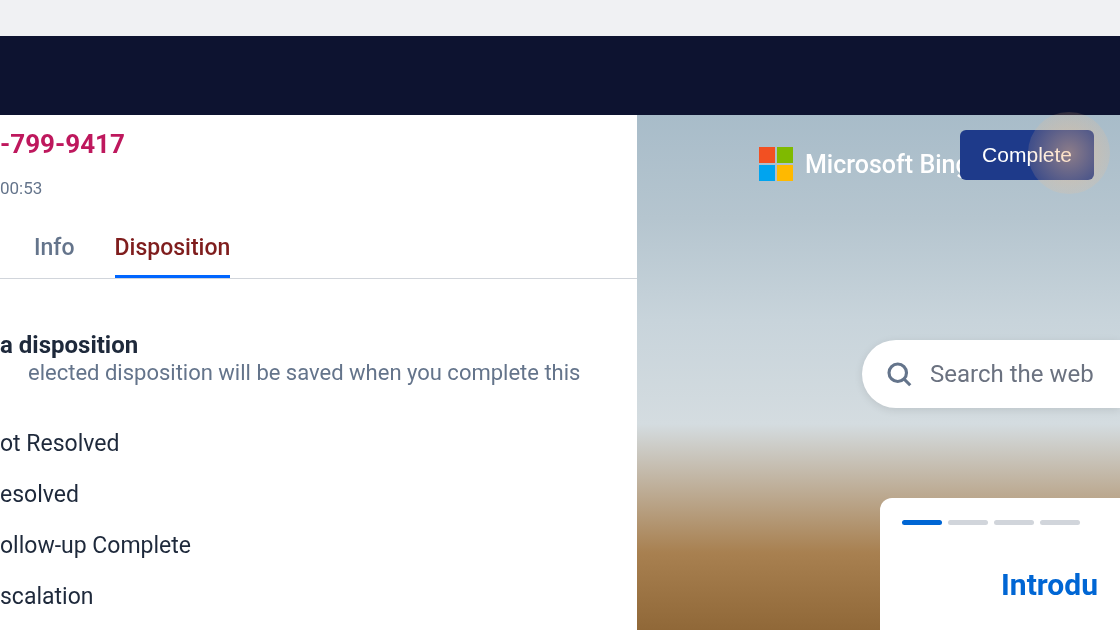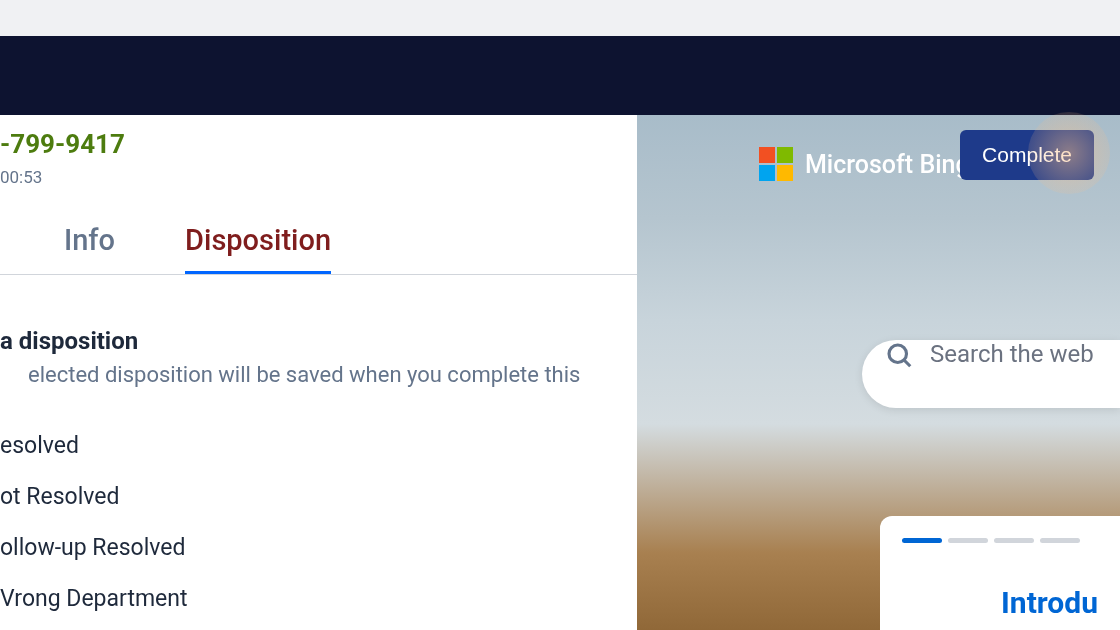--- a/index.html
+++ b/index.html
@@ -42,22 +42,22 @@
     }
     
     .header-section {
       padding: 14px 20px 10px 0;
       position: relative;
     }
     
     .phone-number {
       font-size: 26px;
       font-weight: 700;
-      color: #4d7c0f;
-      margin-bottom: 8px;
+      color: #be185d;
+      margin-bottom: 19px;
     }
     
     .timer {
       font-size: 17px;
       color: #64748b;
     }
     
     .complete-button {
       position: absolute;
       right: 26px;
@@ -87,42 +87,40 @@
     .tabs {
       display: flex;
       gap: 40px;
       padding: 0 0 0 34px;
       border-bottom: 1px solid #d1d5db;
       margin-top: 26px;
     }
     
     .tab {
       padding: 0 0 14px 0;
-      font-size: 29px;
+      font-size: 23px;
       font-weight: 500;
       color: #64748b;
       cursor: pointer;
       border-bottom: 3px solid transparent;
-      margin-left: 30px;
     }
     
     .tab.active {
       color: #7f1d1d;
       border-bottom: 3px solid #0066ff;
     }
     
     .content-section {
       padding: 52px 0 0 0;
     }
     
     .disposition-title {
       font-size: 24px;
       font-weight: 700;
       color: #1e293b;
-      margin-bottom: 6px;
     }
     
     .disposition-description {
       font-size: 22px;
       color: #64748b;
       line-height: 1.3;
       padding-left: 28px;
     }
     
     .disposition-options {
@@ -195,20 +193,21 @@
     
     .search-bar {
       position: absolute;
       top: 225px;
       right: 0;
       width: 258px;
       height: 68px;
       background: white;
       border-radius: 34px 0 0 34px;
       display: flex;
+      align-items: center;
       padding: 0 8px 0 22px;
       gap: 16px;
       box-shadow: 0 2px 8px rgba(0,0,0,0.1);
     }
     
     .search-icon {
       width: 30px;
       height: 30px;
       color: #64748b;
     }
@@ -216,21 +215,21 @@
     .search-placeholder {
       font-size: 24px;
       color: #6b7280;
     }
     
     .bottom-card {
       position: absolute;
       bottom: 0;
       right: 0;
       width: 240px;
-      height: 114px;
+      height: 132px;
       background: white;
       border-radius: 12px 0 0 0;
       padding: 22px 22px 0 22px;
     }
     
     .progress-indicator {
       display: flex;
       gap: 6px;
       margin-bottom: 42px;
     }
@@ -275,23 +274,24 @@
     <div class="tabs">
       <div class="tab">Info</div>
       <div class="tab active">Disposition</div>
     </div>
 
     <div class="content-section">
       <div class="disposition-title">a disposition</div>
       <div class="disposition-description">elected disposition will be saved when you complete this</div>
 
       <div class="disposition-options">
+        <div class="disposition-option">ot Resolved</div>
         <div class="disposition-option">esolved</div>
-        <div class="disposition-option">ot Resolved</div>
-        <div class="disposition-option">ollow-up Resolved</div>
+        <div class="disposition-option">ollow-up Complete</div>
+        <div class="disposition-option">scalation</div>
         <div class="disposition-option">Vrong Department</div>
       </div>
     </div>
 
   </div>
 
   <div class="right-panel">
 
     <div class="bing-header">
       <div class="microsoft-logo">

